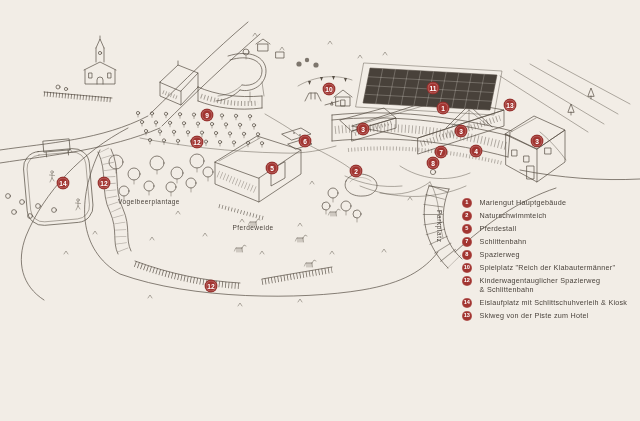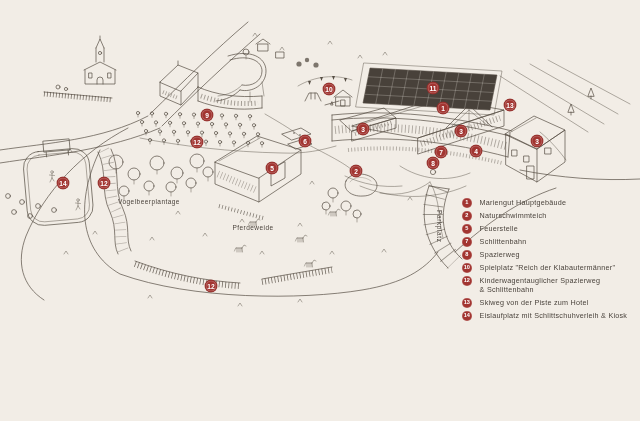--- a/index.html
+++ b/index.html
@@ -414,41 +414,41 @@
       <div class="legend-row">
         <span class="lnum">1</span>
         <span class="llabel">Mariengut Hauptgebäude</span>
       </div>
       <div class="legend-row">
         <span class="lnum">2</span>
         <span class="llabel">Naturschwimmteich</span>
       </div>
       <div class="legend-row">
         <span class="lnum">5</span>
-        <span class="llabel">Feuerstelle</span>
+        <span class="llabel">Pferdestall</span>
       </div>
       <div class="legend-row">
         <span class="lnum">7</span>
         <span class="llabel">Schlittenbahn</span>
       </div>
       <div class="legend-row">
         <span class="lnum">8</span>
         <span class="llabel">Spazierweg</span>
       </div>
       <div class="legend-row">
         <span class="lnum">10</span>
         <span class="llabel">Spielplatz "Reich der Klabautermänner"</span>
       </div>
       <div class="legend-row">
         <span class="lnum">12</span>
         <span class="llabel">Kinderwagentauglicher Spazierweg
 &amp; Schlittenbahn</span>
       </div>
       <div class="legend-row">
+        <span class="lnum">14</span>
+        <span class="llabel">Eislaufplatz mit Schlittschuhverleih &amp; Kiosk</span>
+      </div>
+      <div class="legend-row">
         <span class="lnum">13</span>
         <span class="llabel">Skiweg von der Piste zum Hotel</span>
       </div>
-      <div class="legend-row">
-        <span class="lnum">14</span>
-        <span class="llabel">Eislaufplatz mit Schlittschuhverleih &amp; Kiosk</span>
-      </div>
     </div>
 </div>
 
 </body></html>

